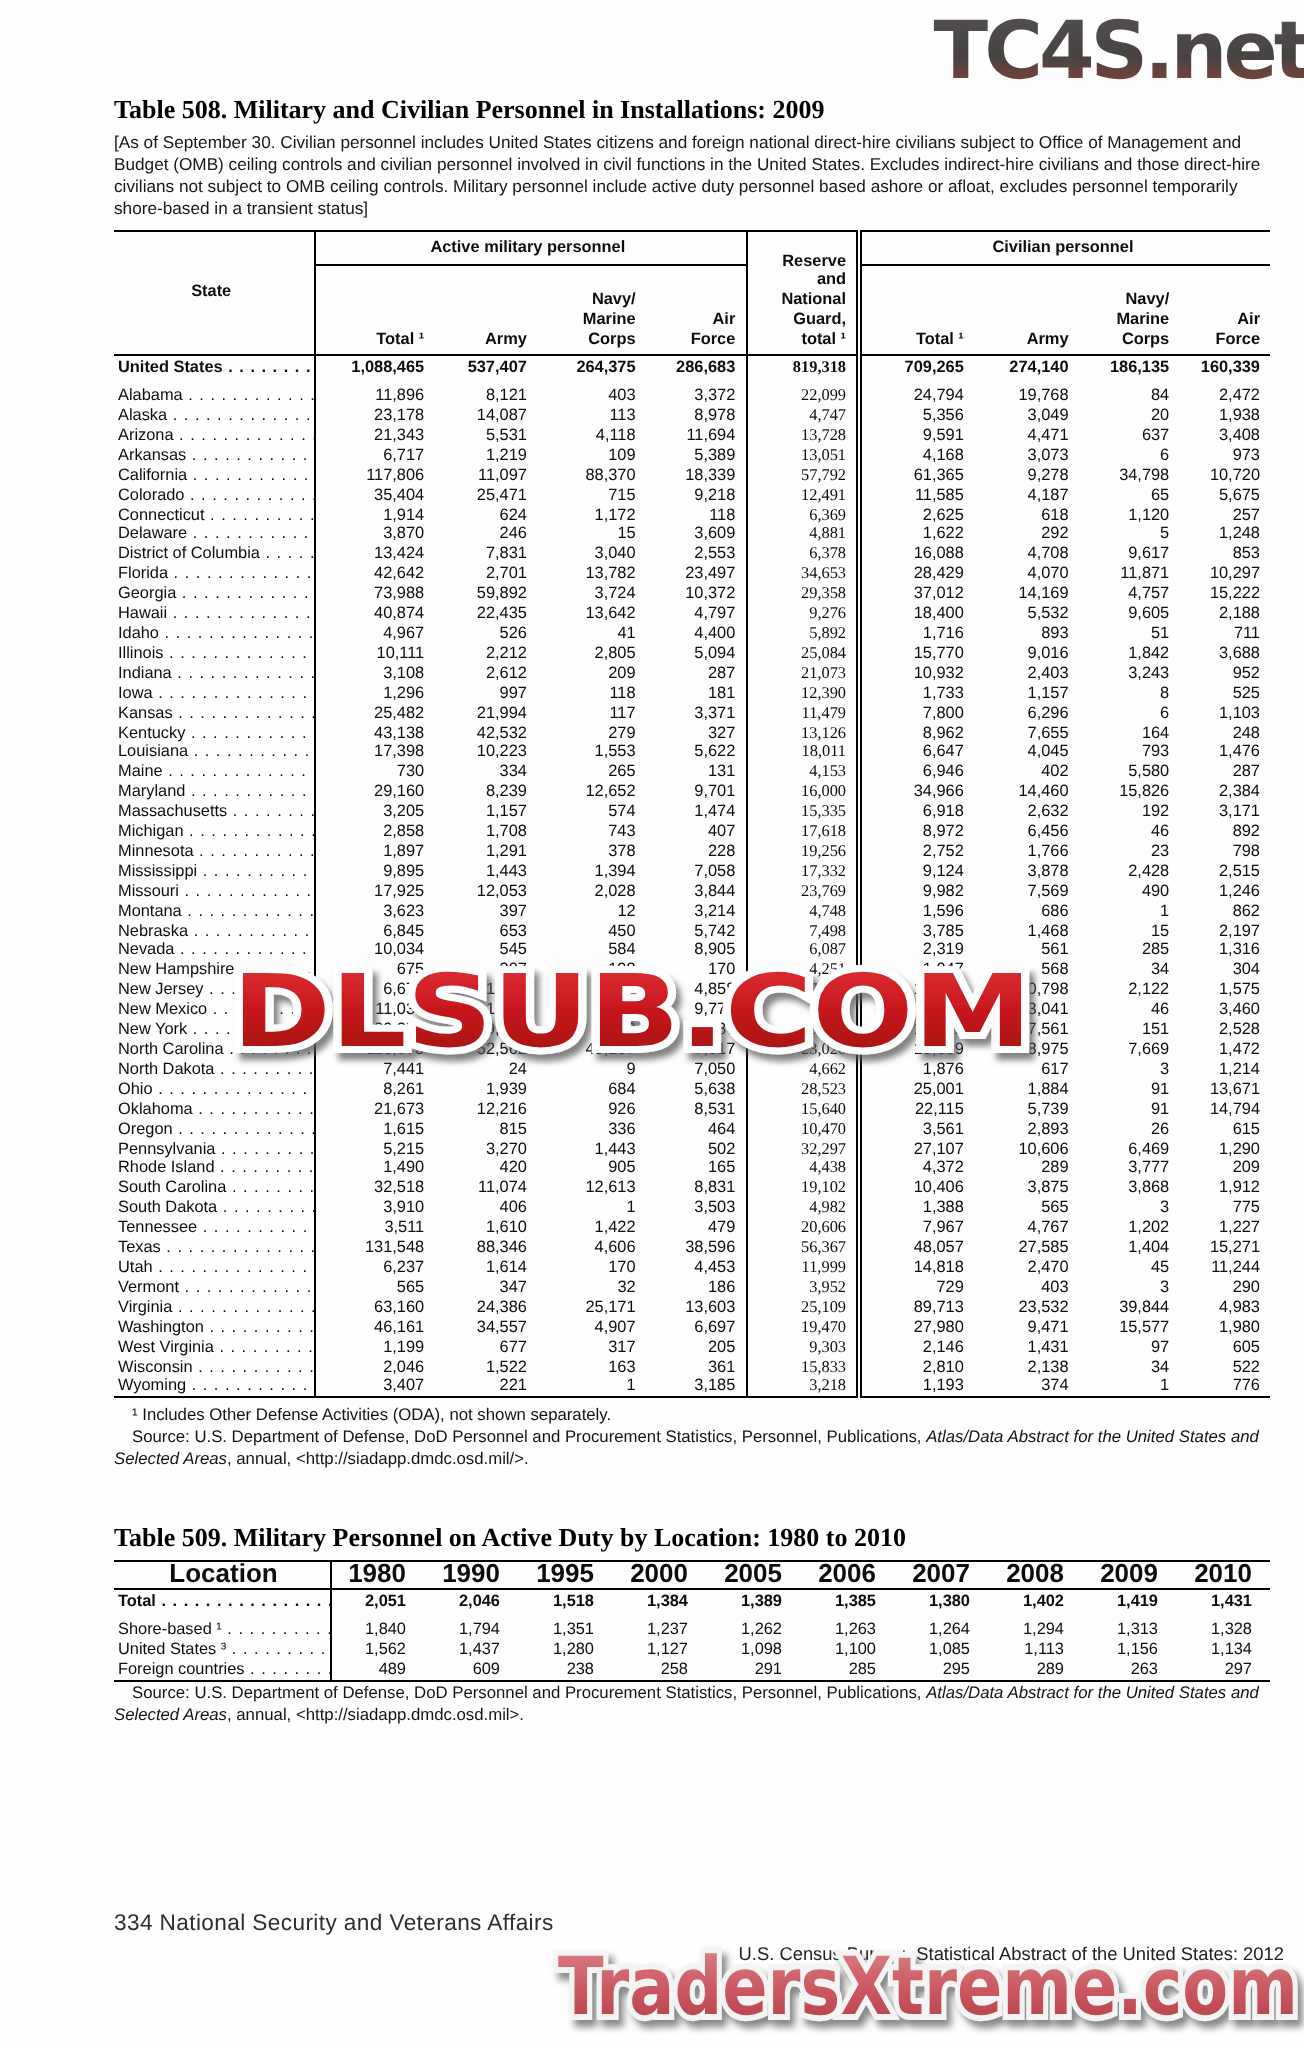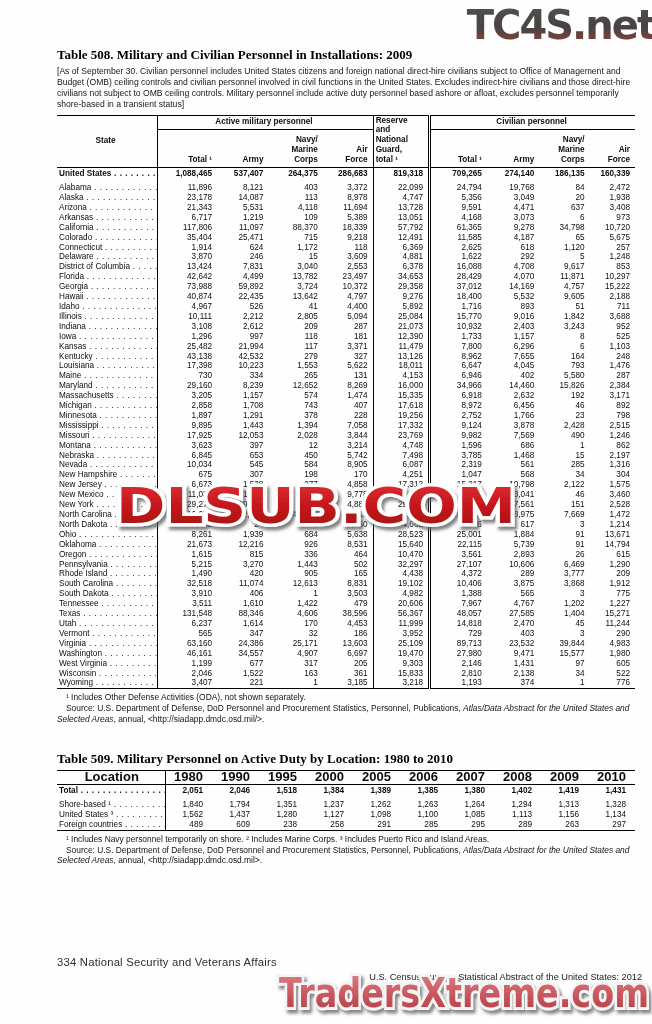--- a/index.html
+++ b/index.html
@@ -17,33 +17,33 @@
   #t508-title { margin-top:46px; }
   .tbl-note { font-size:8.6px; line-height:10.9px; color:#161616; margin:0 0 5px 0; width:588px; }
 
   table.datatbl { border-collapse:collapse; table-layout:fixed; width:578px; color:#0d0d0d; }
   .datatbl th { font-weight:700; font-size:8.2px; line-height:9.8px; padding:1px 5px 2px 2px; }
 
   
   .t508 thead tr.grp th { border-top:1.5px solid #000; }
   .t508 th.gh { text-align:center; border-bottom:1px solid #000; padding-bottom:1px; }
   .t508 th.h-state { text-align:center; vertical-align:middle; border-right:1px solid #000; border-bottom:1.5px solid #000; }
-  .t508 th.h-res { vertical-align:top; text-align:left; white-space:pre-line;
-                   border-right:3px double #000; border-bottom:1.5px solid #000; padding-top:0; }
+  .t508 th.h-res { vertical-align:top; text-align:right; white-space:pre-line;
+                   border-right:3px double #000; border-bottom:1.5px solid #000; padding-top:10px; }
   .t508 th.gh.ga { border-right:1px solid #000; }
   .t508 tr.sub th { vertical-align:bottom; text-align:right; white-space:pre-line; border-bottom:1.5px solid #000; }
   .t508 tr.sub th.sc3 { border-right:1px solid #000; }
 
   
   .datatbl tbody { border-bottom:1.5px solid #000; }
   .datatbl td { font-size:8.2px; line-height:9.9px; padding:0 5px 0 0; white-space:nowrap; }
   .datatbl td.num { text-align:right; }
   .datatbl td.rowlabel { padding:0 0 0 2px; overflow:hidden; border-right:1px solid #000; }
   .t508 td.c3 { border-right:1px solid #000; }
-  .t508 td.c4 { border-right:3px double #000; }
+  .t508 td.c4 { border-right:3px double #000;font-family:Liberation Serif, serif; }
   .datatbl tr.bold td { font-weight:700; line-height:12.5px; }
   .datatbl tr.spacer td { height:3px; line-height:3px; font-size:1px; }
   .dots { letter-spacing:.5px; }
   .dots::after { content:" . . . . . . . . . . . . . . . . . . . . . . . . . . . . . . . ."; }
 
   
   .t509 th { border-top:1px solid #000; border-bottom:1.5px solid #000; text-align:right; padding-right:9px; font-size:13px; }
   .t509 th.h-loc { text-align:center; border-right:1px solid #000; padding-right:0; }
   .t509 td.num { padding-right:9px; }
   #t509-title { margin-top:26px; }
@@ -239,21 +239,21 @@
             <td class="num c3">2,553</td>
             <td class="num c4">6,378</td>
             <td class="num ">16,088</td>
             <td class="num ">4,708</td>
             <td class="num ">9,617</td>
             <td class="num ">853</td>
           </tr>
           <tr>
             <td class="rowlabel"><span>Florida</span><span class="dots"></span></td>
             <td class="num ">42,642</td>
-            <td class="num ">4,499</td>
+            <td class="num ">2,701</td>
             <td class="num ">13,782</td>
             <td class="num c3">23,497</td>
             <td class="num c4">34,653</td>
             <td class="num ">28,429</td>
             <td class="num ">4,070</td>
             <td class="num ">11,871</td>
             <td class="num ">10,297</td>
           </tr>
           <tr>
             <td class="rowlabel"><span>Georgia</span><span class="dots"></span></td>
@@ -373,21 +373,21 @@
             <td class="num ">6,946</td>
             <td class="num ">402</td>
             <td class="num ">5,580</td>
             <td class="num ">287</td>
           </tr>
           <tr>
             <td class="rowlabel"><span>Maryland</span><span class="dots"></span></td>
             <td class="num ">29,160</td>
             <td class="num ">8,239</td>
             <td class="num ">12,652</td>
-            <td class="num c3">8,269</td>
+            <td class="num c3">9,701</td>
             <td class="num c4">16,000</td>
             <td class="num ">34,966</td>
             <td class="num ">14,460</td>
             <td class="num ">15,826</td>
             <td class="num ">2,384</td>
           </tr>
           <tr>
             <td class="rowlabel"><span>Massachusetts</span><span class="dots"></span></td>
             <td class="num ">3,205</td>
             <td class="num ">1,157</td>
@@ -846,21 +846,20 @@
             <td class="num ">291</td>
             <td class="num ">285</td>
             <td class="num ">295</td>
             <td class="num ">289</td>
             <td class="num ">263</td>
             <td class="num ">297</td>
           </tr>
         </tbody>
     </table>
 
-    <p class="fn">¹ Includes Navy personnel temporarily on shore. ² Includes Marine Corps. ³ Includes Puerto Rico and Island Areas.</p>
     <p class="src"><span>Source: U.S. Department of Defense, DoD Personnel and Procurement Statistics, Personnel, Publications, </span><span class="it">Atlas/Data Abstract for the United States and Selected Areas</span><span>, annual, &lt;http://siadapp.dmdc.osd.mil&gt;.</span></p>
 
   </div>
 
   <div class="pgfooter">334  National Security and Veterans Affairs</div>
   <div class="credit">U.S. Census Bureau, Statistical Abstract of the United States: 2012</div>
 
   <svg id="wm-top" class="wm" width="218" height="50">
     <defs>
       <linearGradient id="gTop" x1="0" y1="0" x2="0" y2="1">

